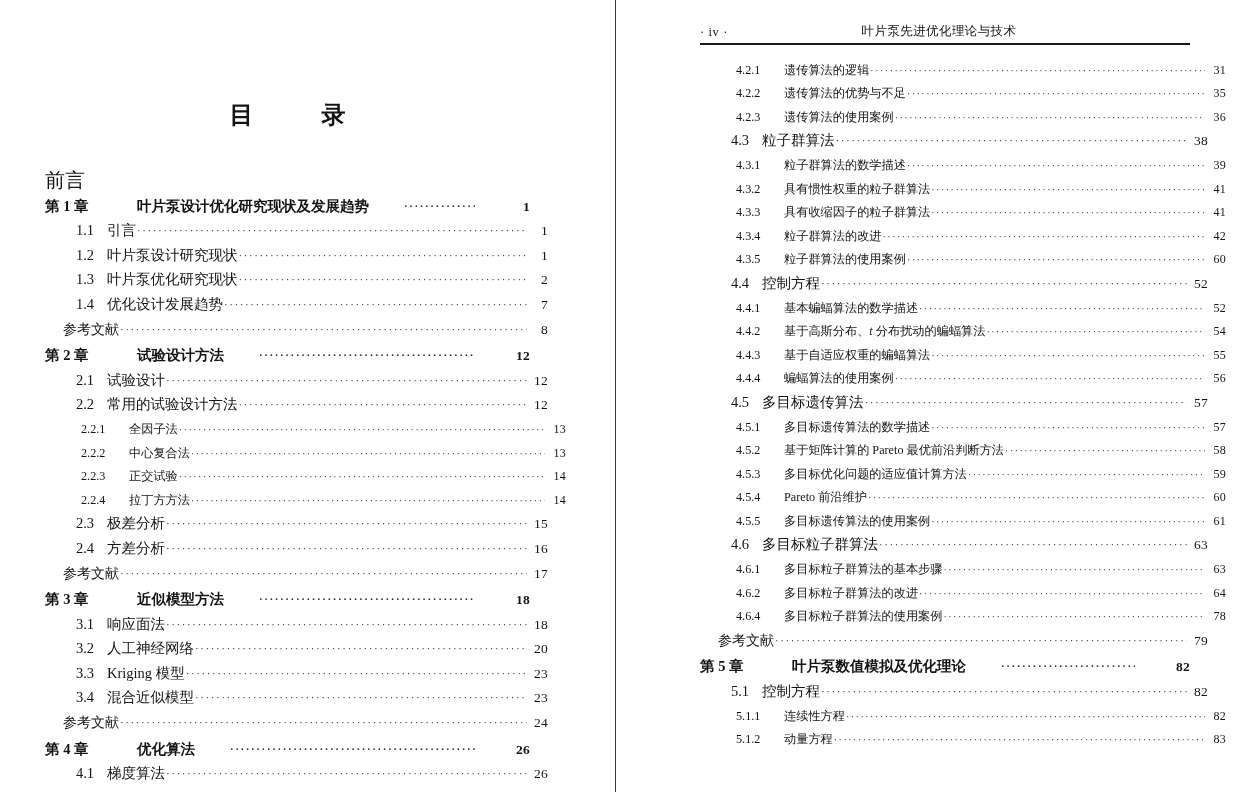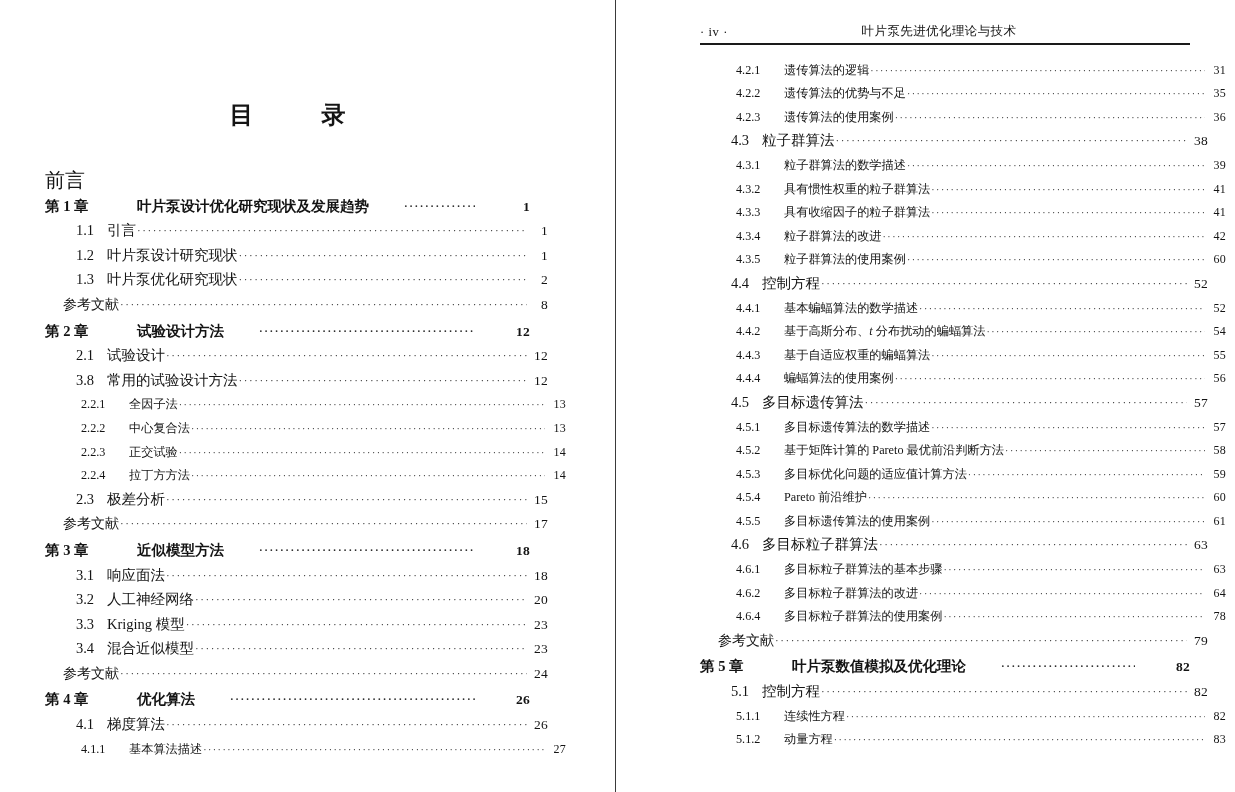--- a/index.html
+++ b/index.html
@@ -177,39 +177,45 @@
           <span class="label">叶片泵设计研究现状</span>
           <span class="leader"></span>
           <span class="pg">1</span>
         </li>
         <li class="row lvl2">
           <span class="num">1.3</span>
           <span class="label">叶片泵优化研究现状</span>
           <span class="leader"></span>
           <span class="pg">2</span>
         </li>
+        <li class="row lvl2">
+          <span class="num">1.4</span>
+          <span class="label">优化设计发展趋势</span>
+          <span class="leader"></span>
+          <span class="pg">7</span>
+        </li>
         <li class="row refs">
           <span class="label">参考文献</span>
           <span class="leader"></span>
           <span class="pg">8</span>
         </li>
         <li class="row lvl1">
           <span class="num">第 2 章</span>
           <span class="label">试验设计方法</span>
           <span class="leader"></span>
           <span class="pg">12</span>
         </li>
         <li class="row lvl2">
           <span class="num">2.1</span>
           <span class="label">试验设计</span>
           <span class="leader"></span>
           <span class="pg">12</span>
         </li>
         <li class="row lvl2">
-          <span class="num">3.8</span>
+          <span class="num">2.2</span>
           <span class="label">常用的试验设计方法</span>
           <span class="leader"></span>
           <span class="pg">12</span>
         </li>
         <li class="row lvl3">
           <span class="num">2.2.1</span>
           <span class="label">全因子法</span>
           <span class="leader"></span>
           <span class="pg">13</span>
         </li>
@@ -229,20 +235,26 @@
           <span class="num">2.2.4</span>
           <span class="label">拉丁方方法</span>
           <span class="leader"></span>
           <span class="pg">14</span>
         </li>
         <li class="row lvl2">
           <span class="num">2.3</span>
           <span class="label">极差分析</span>
           <span class="leader"></span>
           <span class="pg">15</span>
+        </li>
+        <li class="row lvl2">
+          <span class="num">2.4</span>
+          <span class="label">方差分析</span>
+          <span class="leader"></span>
+          <span class="pg">16</span>
         </li>
         <li class="row refs">
           <span class="label">参考文献</span>
           <span class="leader"></span>
           <span class="pg">17</span>
         </li>
         <li class="row lvl1">
           <span class="num">第 3 章</span>
           <span class="label">近似模型方法</span>
           <span class="leader"></span>

